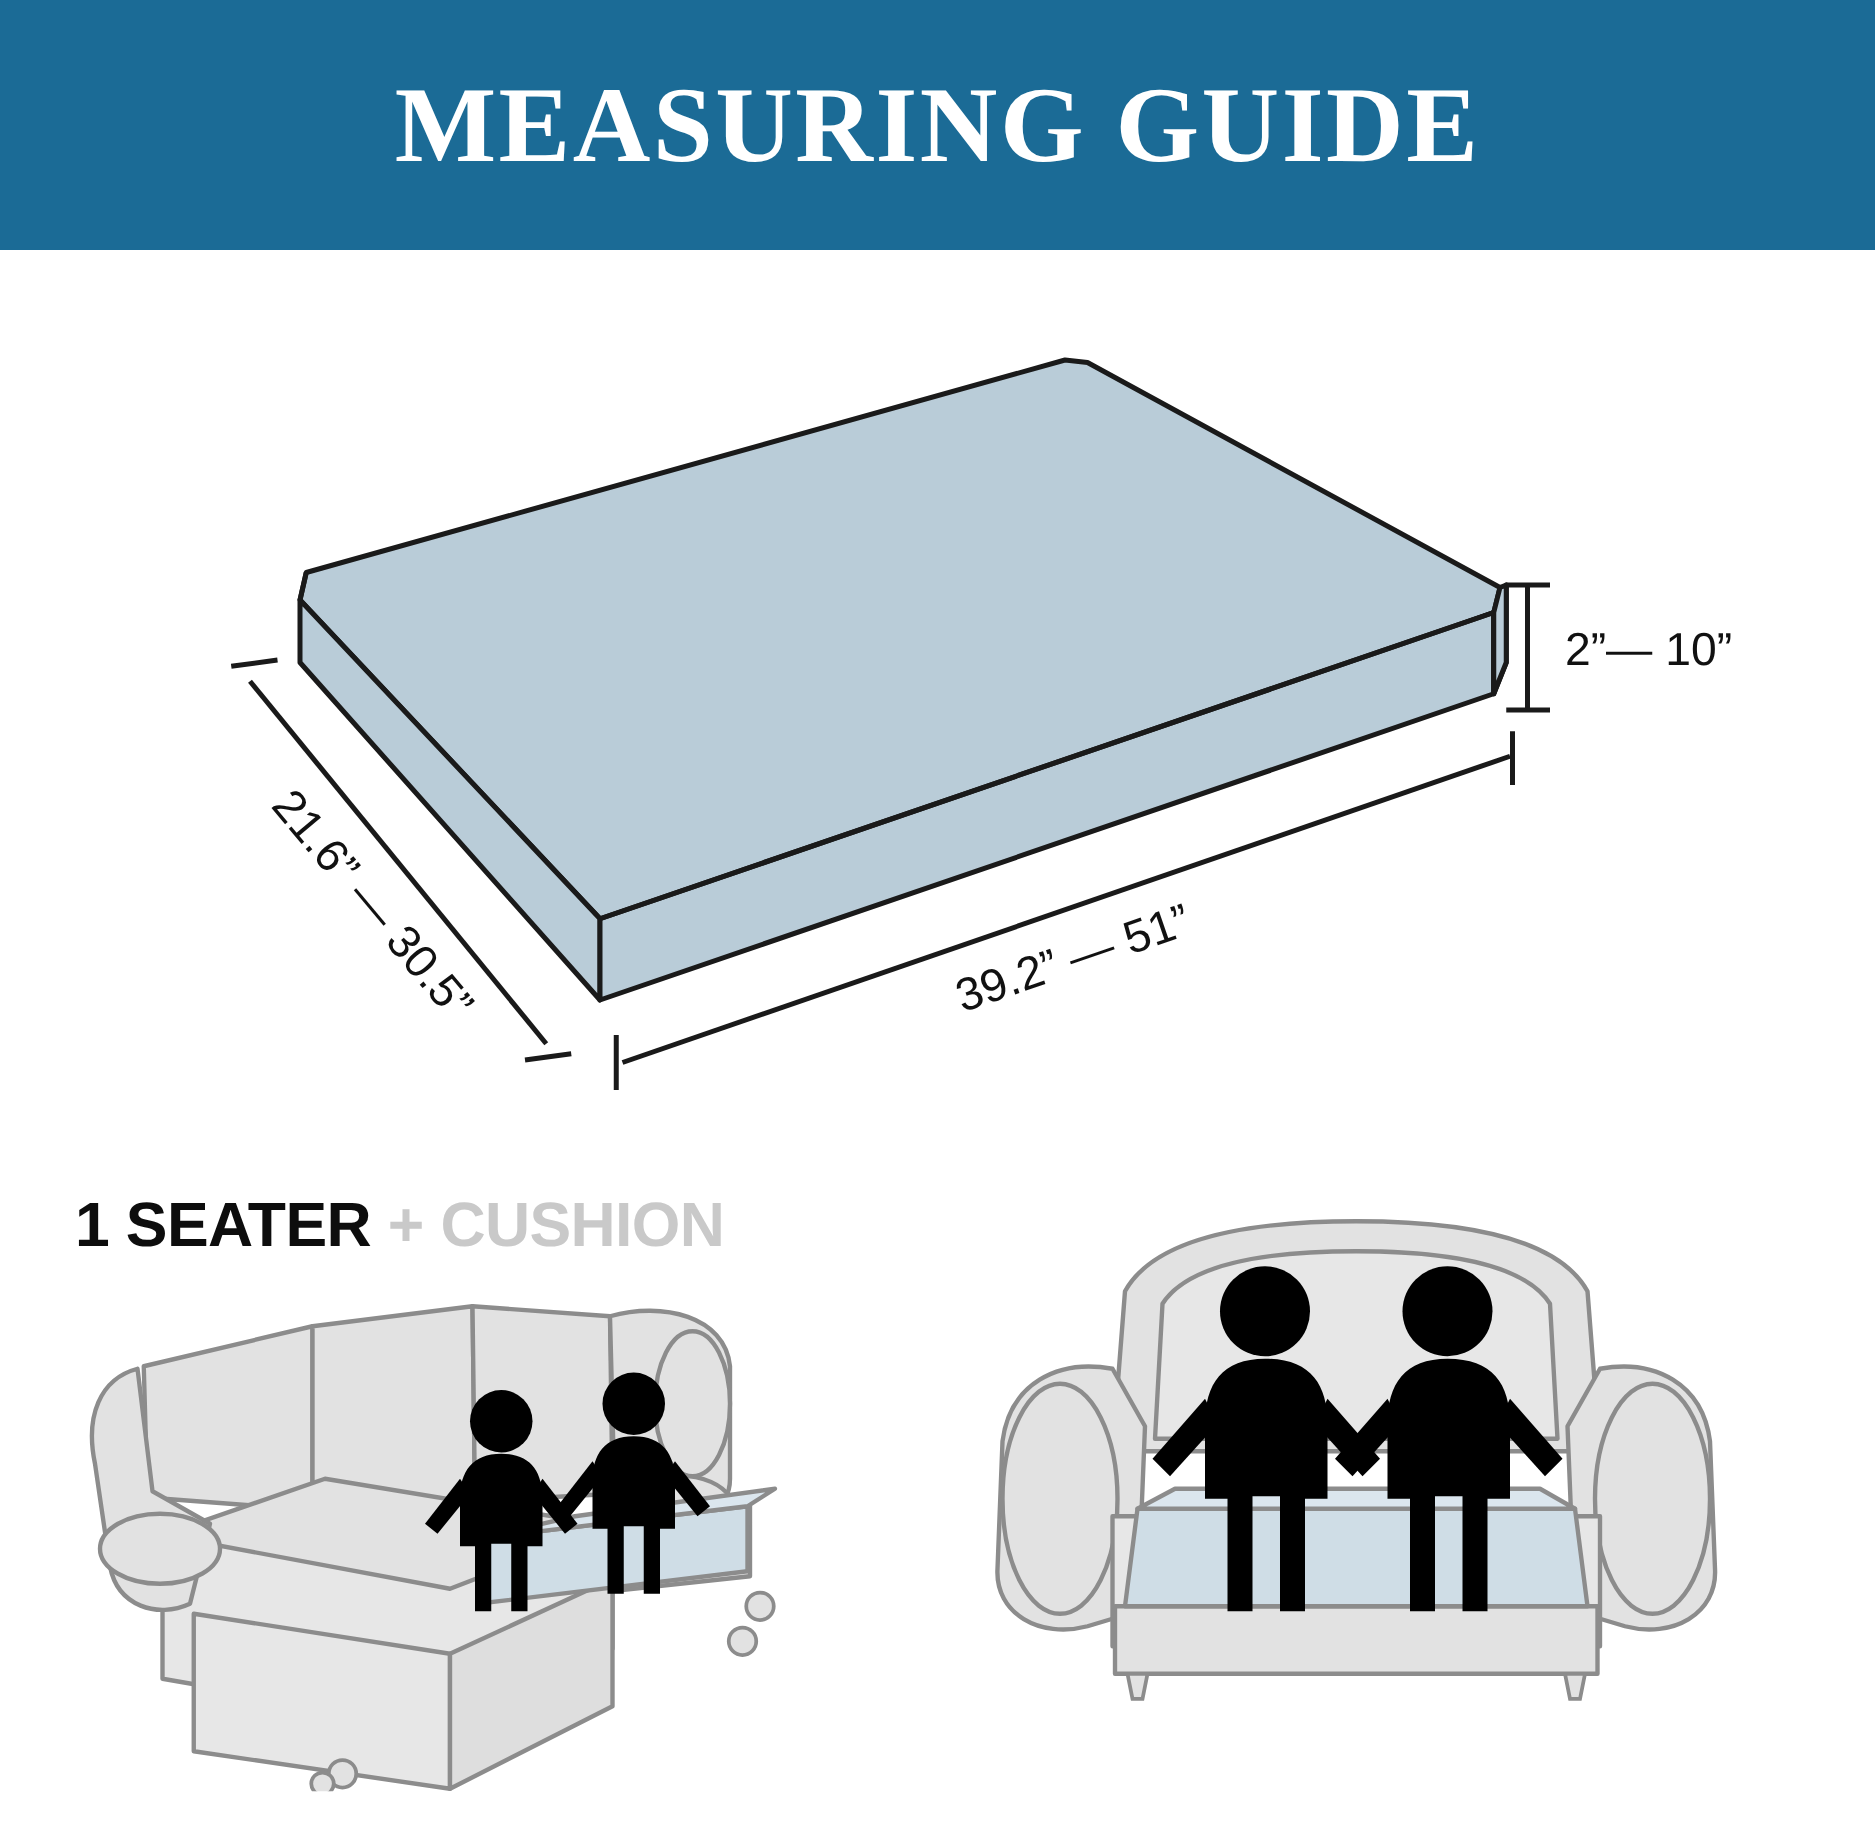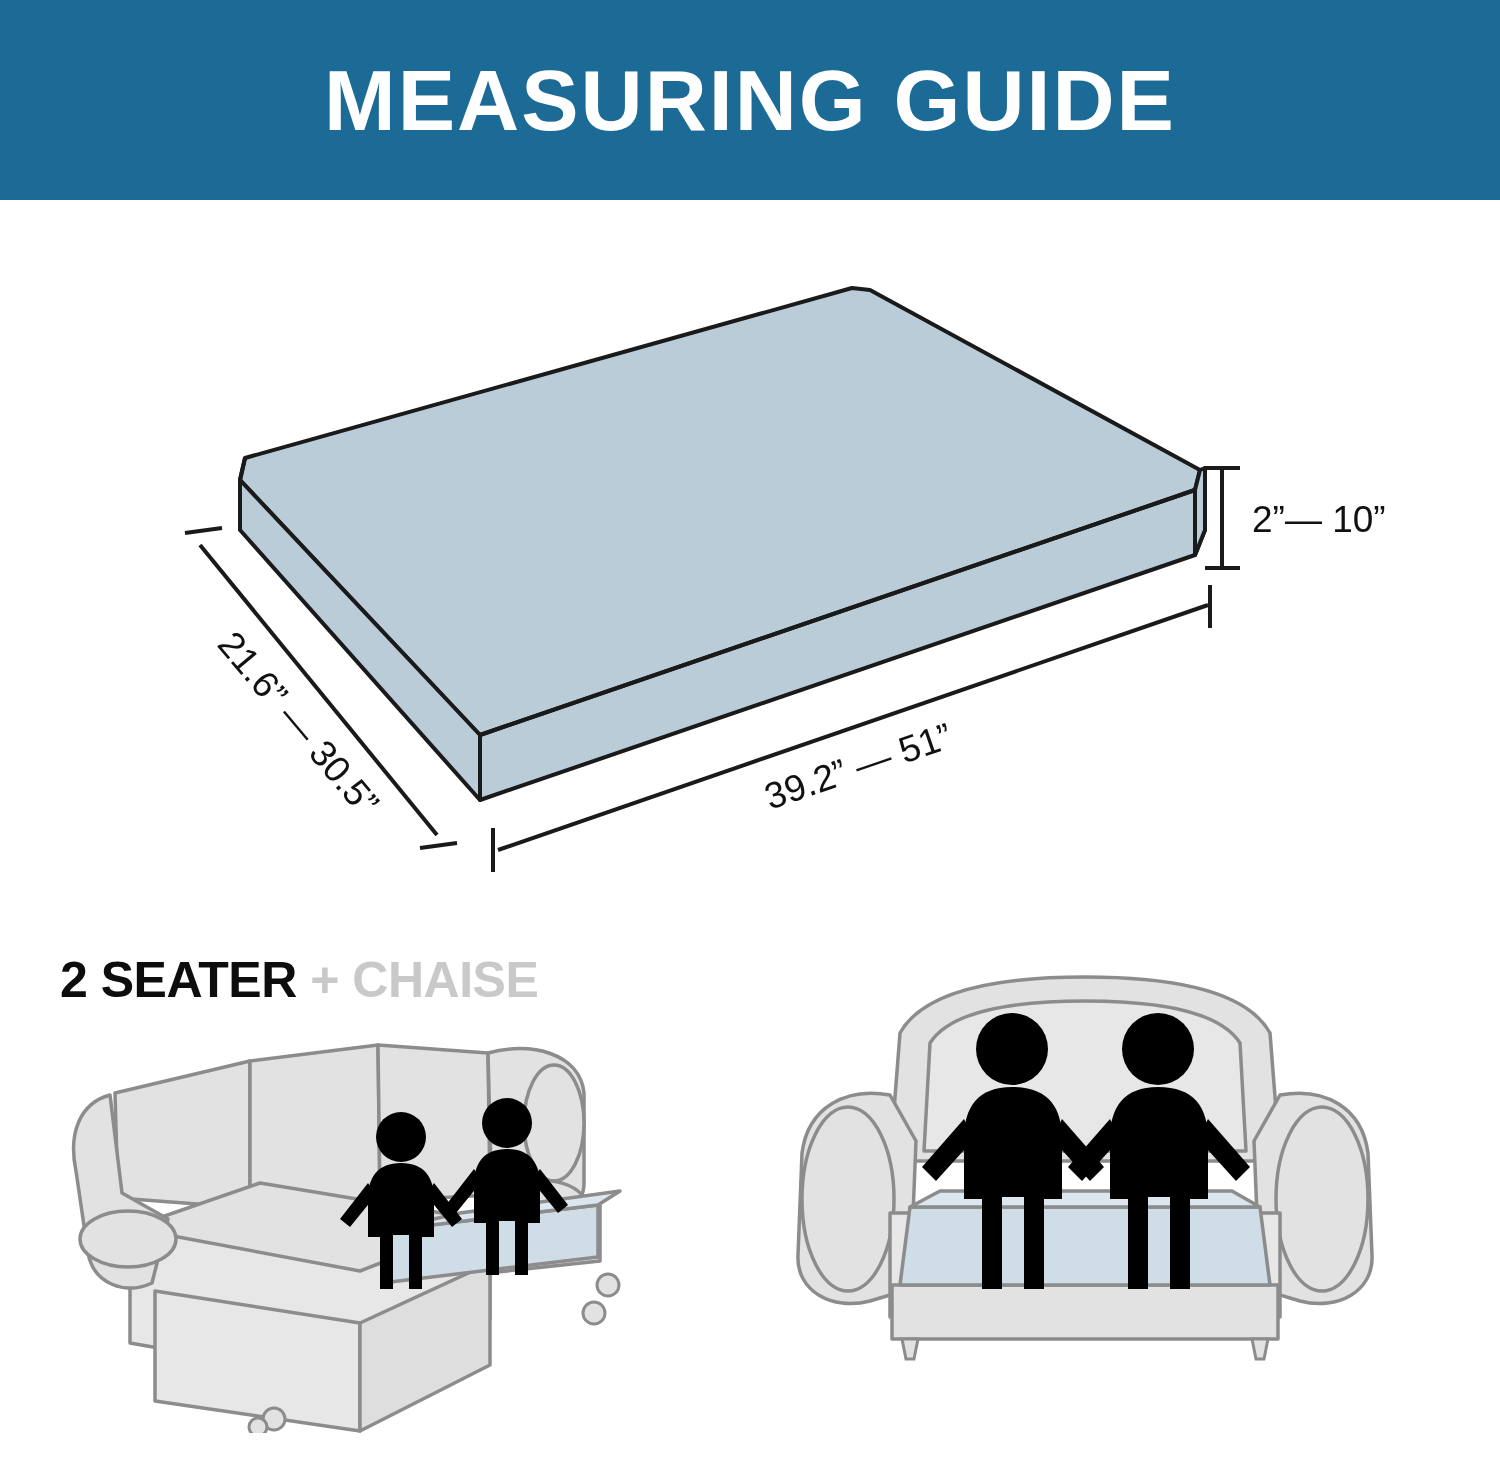--- a/index.html
+++ b/index.html
@@ -25,21 +25,21 @@
     background: #1b6b96;
     display: flex;
     align-items: center;
     justify-content: center;
   }
   .header-title {
     color: #ffffff;
     font-size: 86px;
     font-weight: bold;
     letter-spacing: 2px;
-    font-family: Liberation Sans, sans-serif;
+    font-family: Liberation Serif, serif;
     text-align: center;
     line-height: 1;
   }
 
   
   .cushion-area {
     position: absolute;
     left: 0;
     top: 200px;
     width: 1500px;
@@ -134,23 +134,23 @@
       <line x1="1210" y1="385" x2="1210" y2="428"></line>
     </g>
     <text class="dim-label" x="770" y="610" transform="rotate(-19 770 610)">39.2” — 51”</text>
   </svg>
 </div>
 
 <div class="lower">
 
   <div class="panel left">
     <div class="panel-title">
-      <span>2 SEATER</span>
+      <span>1 SEATER</span>
       <span class="plus">+</span>
-      <span class="muted">CHAISE</span>
+      <span class="muted">CUSHION</span>
     </div>
 
     <div class="sofa-wrap">
       <svg width="620" height="410" viewBox="0 0 620 410" xmlns="http://www.w3.org/2000/svg">
         <g stroke="#8c8c8c" stroke-width="3.5" fill="#e2e2e2" stroke-linejoin="round">
 
           <path d="M 55 70 L 58 175 L 190 185 L 190 38 Z"></path>
           <path d="M 190 38 L 190 185 L 320 178 L 318 22 Z"></path>
           <path d="M 318 22 L 320 178 L 430 172 L 428 30 Z"></path>
 

